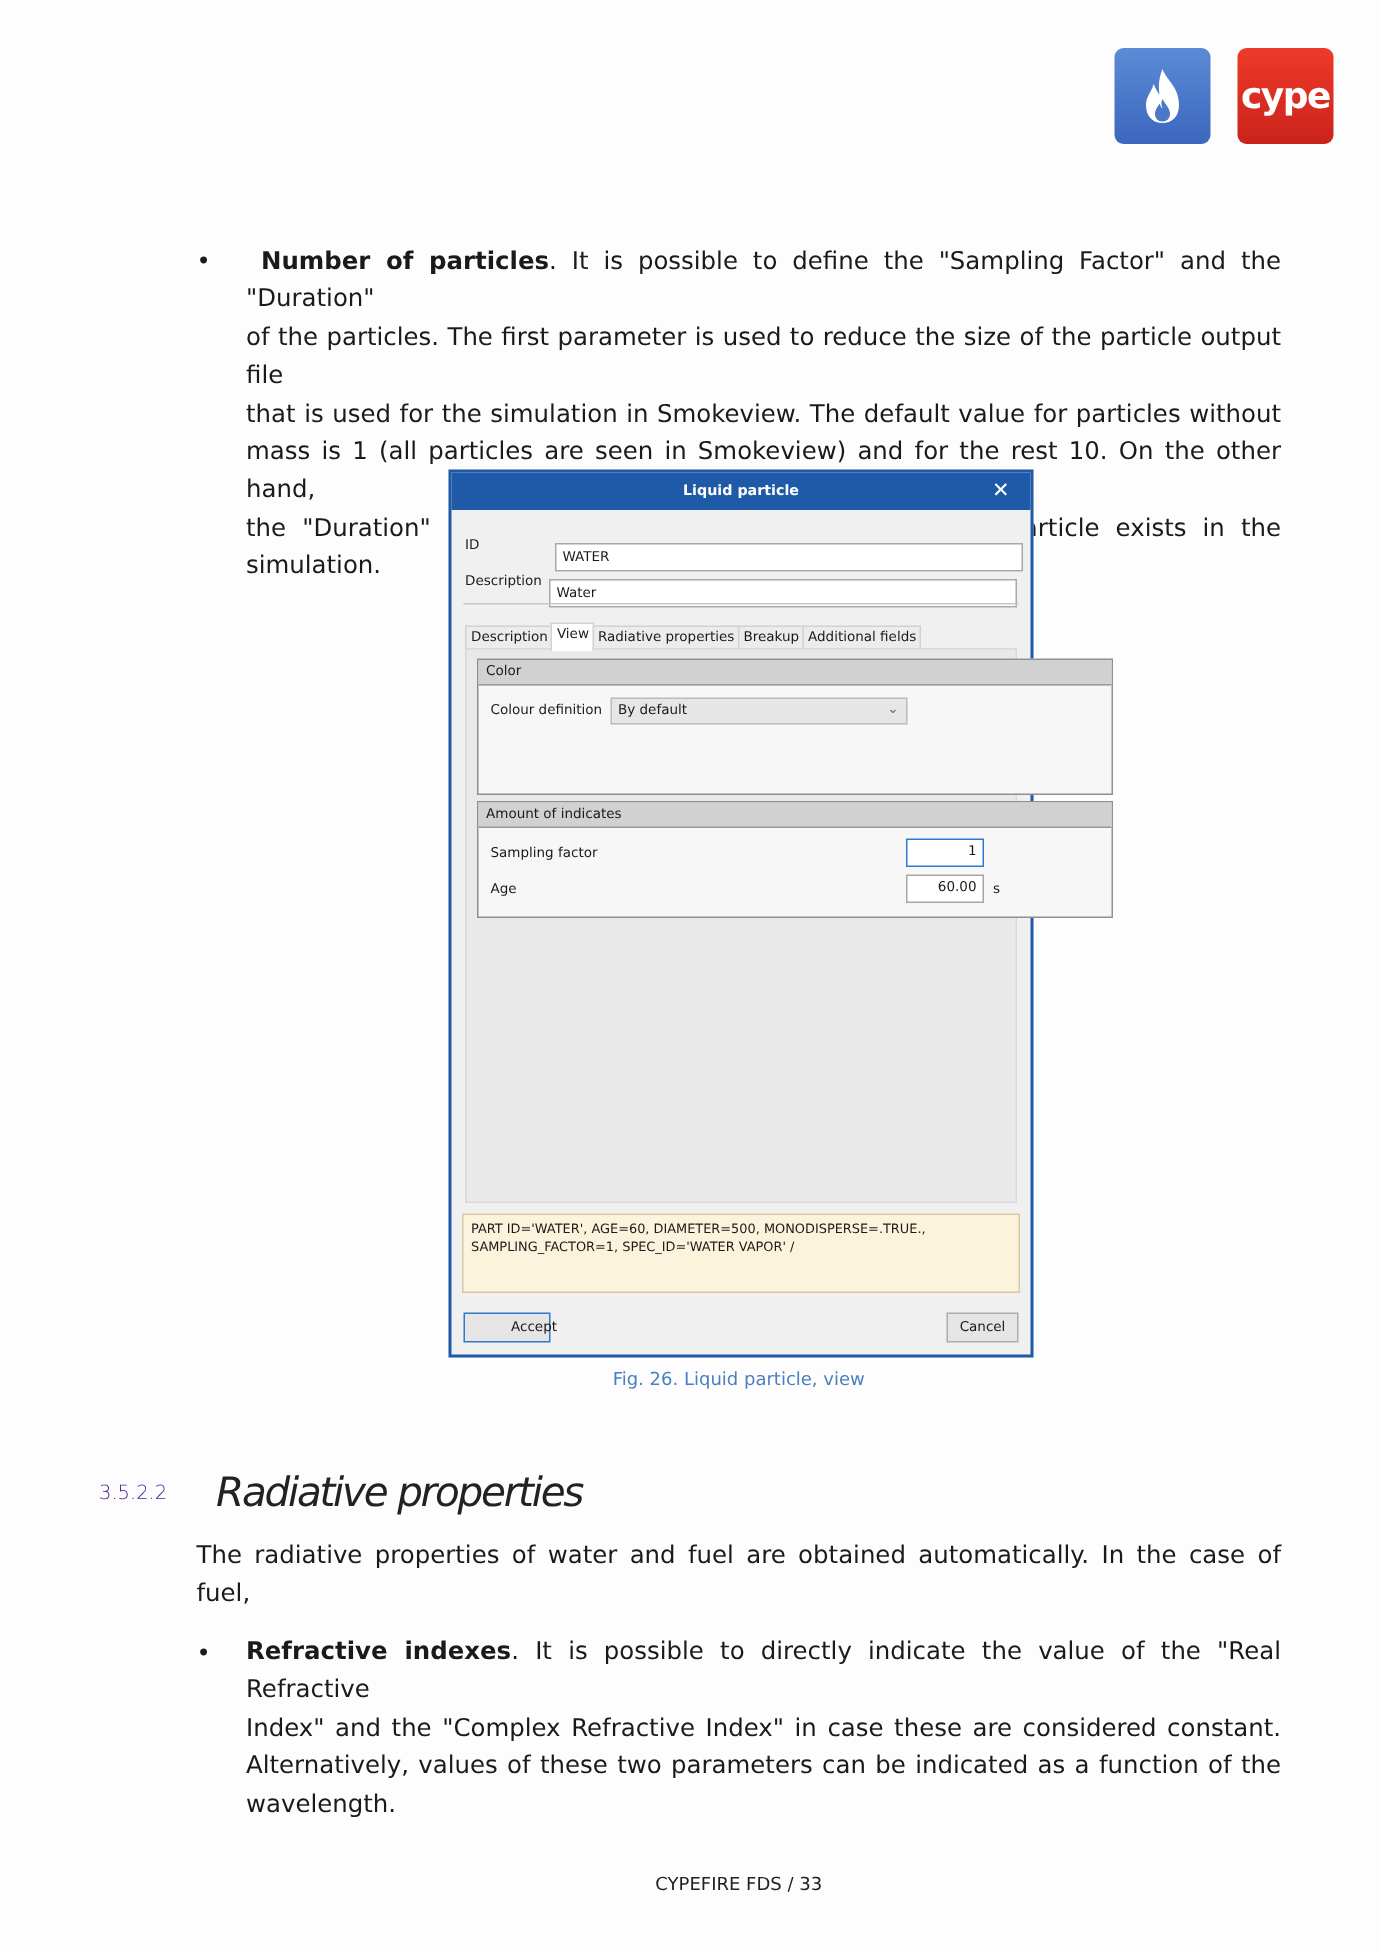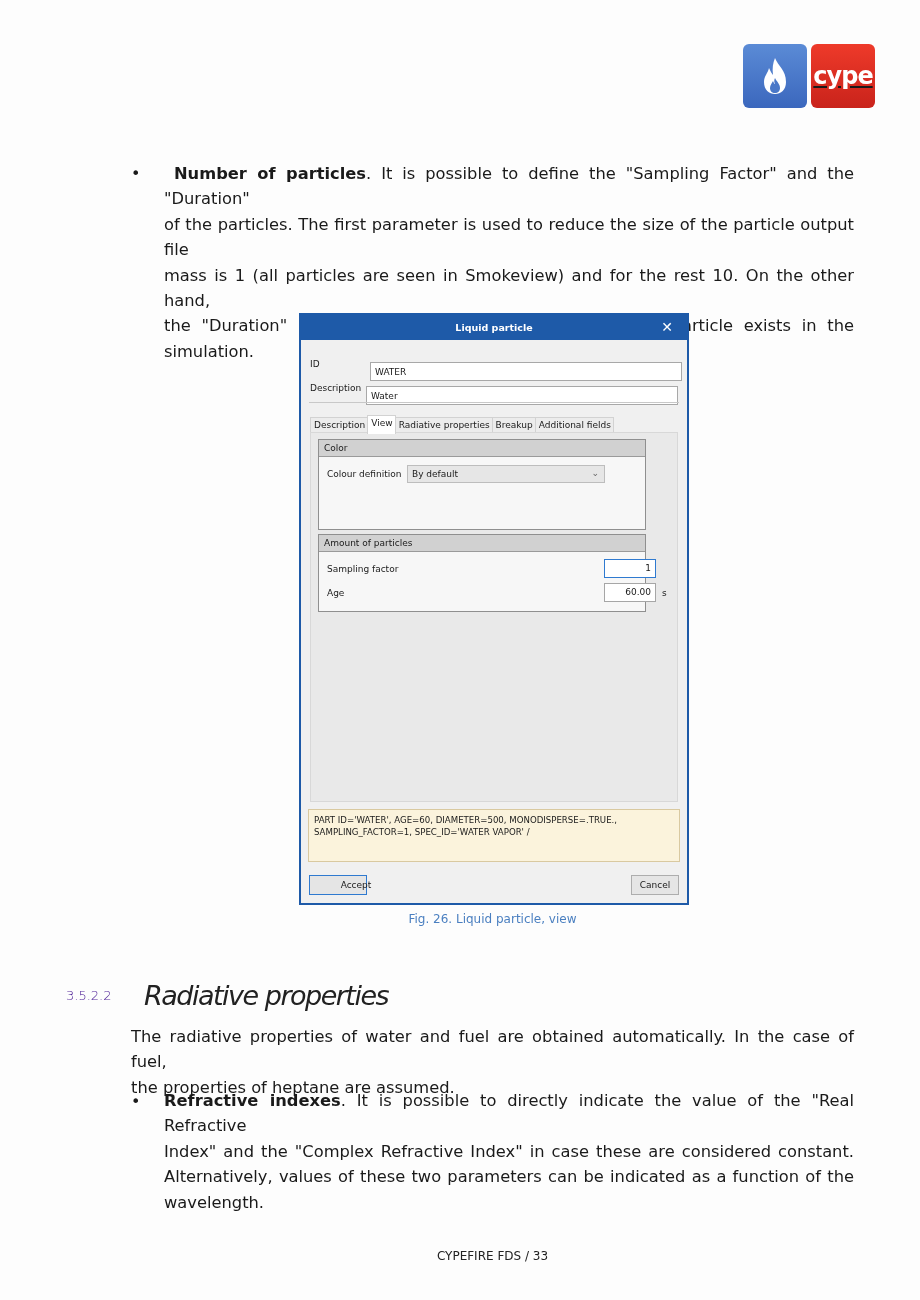--- a/index.html
+++ b/index.html
@@ -1,20 +1,20 @@
 <!DOCTYPE html>
 <html><head>
 <meta charset="utf-8">
 <style>
   * { box-sizing: border-box; margin: 0; padding: 0; }
   html, body { width: 920px; height: 1300px; background: #fdfdfd; overflow: hidden; }
   body { position: relative; font-family: "DejaVu Sans", sans-serif; color: #1a1a1a; }
 
   
-  .logo { position: absolute; left: 743px; top: 44px; display: flex; gap: 4px; text-decoration: underline; }
+  .logo { position: absolute; left: 743px; top: 32px; display: flex; gap: 18px; }
   .logo-tile { width: 64px; height: 64px; border-radius: 6px; display: flex; align-items: center; justify-content: center; }
   .logo-fire { background: linear-gradient(#5b8bd6, #3b67bd); }
   .logo-cype { background: linear-gradient(#ee3a2a, #c9231b); color: #fff; font-family: "DejaVu Sans", sans-serif; font-weight: bold; font-size: 24px; letter-spacing: -1px; }
 
   
   .para { position: absolute; font-size: 16.3px; line-height: 25.4px; text-align: justify; }
   .bullet-dot { position: absolute; font-size: 16px; }
   .bold { font-weight: bold; }
 
   
@@ -22,21 +22,21 @@
   .dlg-title { height: 25px; background: #1e5aa8; color: #fff; font-weight: bold; font-size: 9.5px; display: flex; align-items: center; justify-content: center; position: relative; }
   .dlg-close { position: absolute; right: 14px; top: 4px; font-size: 14px; color: #fff; cursor: pointer; }
   .row { position: absolute; display: flex; align-items: center; }
   .lbl { font-size: 9px; }
   .textbox { background: #fff; border: 1px solid #a8a8a8; height: 19px; padding: 0 4px; display: flex; align-items: center; font-size: 9px; margin-top: 16px; }
   .sep { position: absolute; left: 8px; right: 8px; top: 87px; height: 1px; background: #c8c8c8; }
   .tabs { position: absolute; left: 9px; top: 100px; display: flex; align-items: flex-end; }
   .tab { padding: 2px 2px 3px 3px; border: 1px solid #d2d2d2; border-bottom: none; background: #ececec; font-size: 9px; height: 17px; margin-right: -1px; cursor: pointer; }
   .tab.active { background: #fff; height: 19px; padding-top: 2px; position: relative; z-index: 2; }
   .tabpanel { position: absolute; left: 9px; top: 117px; width: 368px; height: 370px; background: #e9e9e9; border: 1px solid #d8d8d8; }
-  .group { position: absolute; left: 7px; width: 328px; border: 1px solid #8f8f8f; background: #f7f7f7; }
+  .group { position: absolute; left: 7px; width: 424px; border: 1px solid #8f8f8f; background: #f7f7f7; }
   .group-hdr { height: 17px; background: #d1d1d1; border-bottom: 1px solid #9a9a9a; padding-left: 5px; display: flex; align-items: center; font-size: 9px; }
   .combo { position: absolute; left: 88px; top: 8px; width: 198px; height: 18px; background: #e6e6e6; border: 1px solid #bdbdbd; display: flex; align-items: center; padding-left: 4px; font-size: 9px; }
   .combo-arrow { position: absolute; right: 5px; top: 2px; font-size: 9px; color: #666; }
   .num { position: absolute; width: 52px; height: 19px; background: #fff; border: 1px solid #a6a6a6; text-align: right; padding-right: 4px; font-size: 9px; line-height: 17px; }
   .num.focused { border-color: #2f7ad0; }
   .code { position: absolute; left: 7px; top: 494px; width: 372px; height: 53px; background: #fbf3dc; border: 1px solid #d9c9a0; padding: 4px 5px; font-size: 8.6px; line-height: 12px; }
   .btn { position: absolute; top: 560px; height: 20px; border: 1px solid #adadad; background: #e5e5e5; font-size: 9px; display: flex; align-items: center; justify-content: center; cursor: pointer; }
   .btn.default { border: 1.5px solid #2f7ad0; padding-left: 36px; }
 
   .caption { position: absolute; left: 0; width: 985px; top: 912px; text-align: center; font-size: 12px; color: #4a7fc0; }
@@ -58,20 +58,21 @@
   </div>
   <div class="logo-tile logo-cype">
     <span>cype</span>
   </div>
 </div>
 
 <div class="bullet-dot" style="left:131px; top:164px;">•</div>
 <div class="para" style="left:164px; top:161px; width:690px;">
   <div style="text-align:justify; text-align-last:justify;">&nbsp;<span class="bold">Number of particles</span><span>. It is possible to define the "Sampling Factor" and the "Duration"</span></div>
   <div style="text-align-last:justify;">of the particles. The first parameter is used to reduce the size of the particle output file</div>
+  <div style="text-align-last:justify;">that is used for the simulation in Smokeview. The default value for particles without</div>
   <div style="text-align-last:justify;">mass is 1 (all particles are seen in Smokeview) and for the rest 10. On the other hand,</div>
   <div>the "Duration" indicates the amount of time in which a particle exists in the simulation.</div>
 </div>
 
 <div class="dialog">
   <div class="dlg-title">
     <span>Liquid particle</span>
     <span class="dlg-close">✕</span>
   </div>
 
@@ -100,21 +101,21 @@
       <div style="position:relative; height:72px;">
         <span class="lbl" style="position:absolute; left:8px; top:12px;">Colour definition</span>
         <div class="combo">
           <span>By default</span>
           <span class="combo-arrow">⌄</span>
         </div>
       </div>
     </div>
 
     <div class="group" style="top:101px; height:78px;">
-      <div class="group-hdr">Amount of particles</div>
+      <div class="group-hdr">Amount of indicates</div>
       <div style="position:relative; height:59px;">
         <span class="lbl" style="position:absolute; left:8px; top:12px;">Sampling factor</span>
         <div class="num focused" style="left:285px; top:7px;">1</div>
         <span class="lbl" style="position:absolute; left:8px; top:36px;">Age</span>
         <div class="num" style="left:285px; top:31px;">60.00</div>
         <span class="lbl" style="position:absolute; left:343px; top:36px;">s</span>
       </div>
     </div>
   </div>
 
@@ -127,21 +128,20 @@
   <div class="btn" style="left:330px; width:48px;">Cancel</div>
 </div>
 
 <div class="caption">Fig. 26.  Liquid particle, view</div>
 
 <div class="sec-num">3.5.2.2</div>
 <div class="sec-title">Radiative properties</div>
 
 <div class="para" style="left:131px; top:1024px; width:723px;">
   <div style="text-align-last:justify;">The radiative properties of water and fuel are obtained automatically. In the case of fuel,</div>
-  <div>the properties of heptane are assumed.</div>
 </div>
 
 <div class="bullet-dot" style="left:131px; top:1092px;">•</div>
 <div class="para" style="left:164px; top:1088px; width:690px;">
   <div style="text-align-last:justify;"><span class="bold">Refractive indexes</span><span>. It is possible to directly indicate the value of the "Real Refractive</span></div>
   <div style="text-align-last:justify;">Index" and the "Complex Refractive Index" in case these are considered constant.</div>
   <div style="text-align-last:justify;">Alternatively, values of these two parameters can be indicated as a function of the</div>
   <div>wavelength.</div>
 </div>
 

